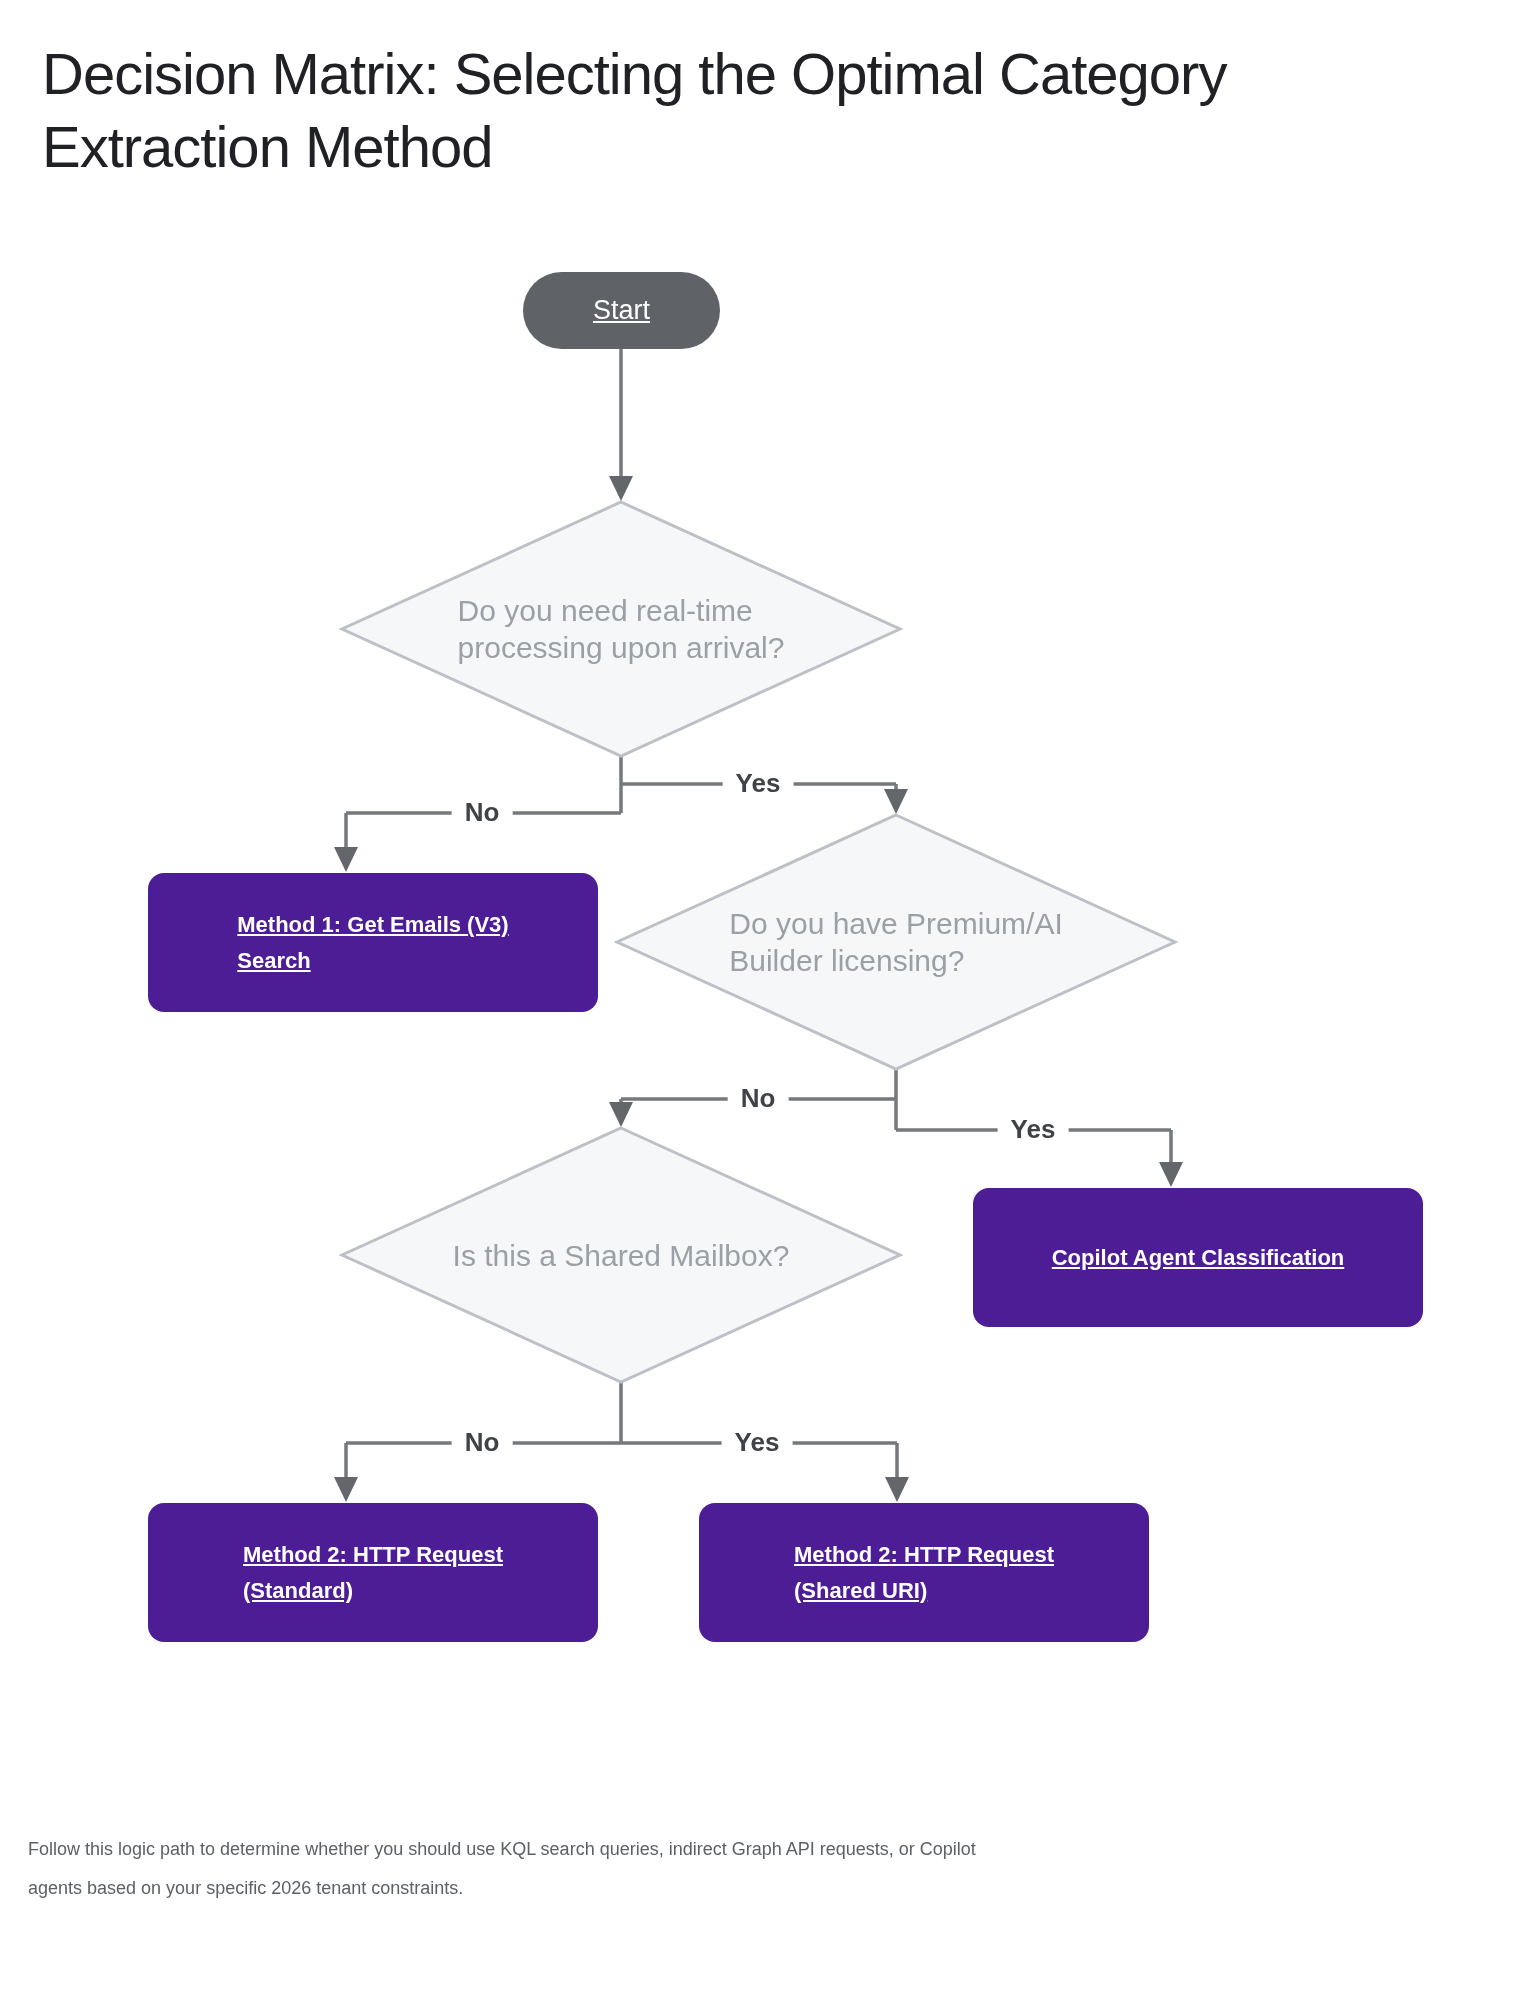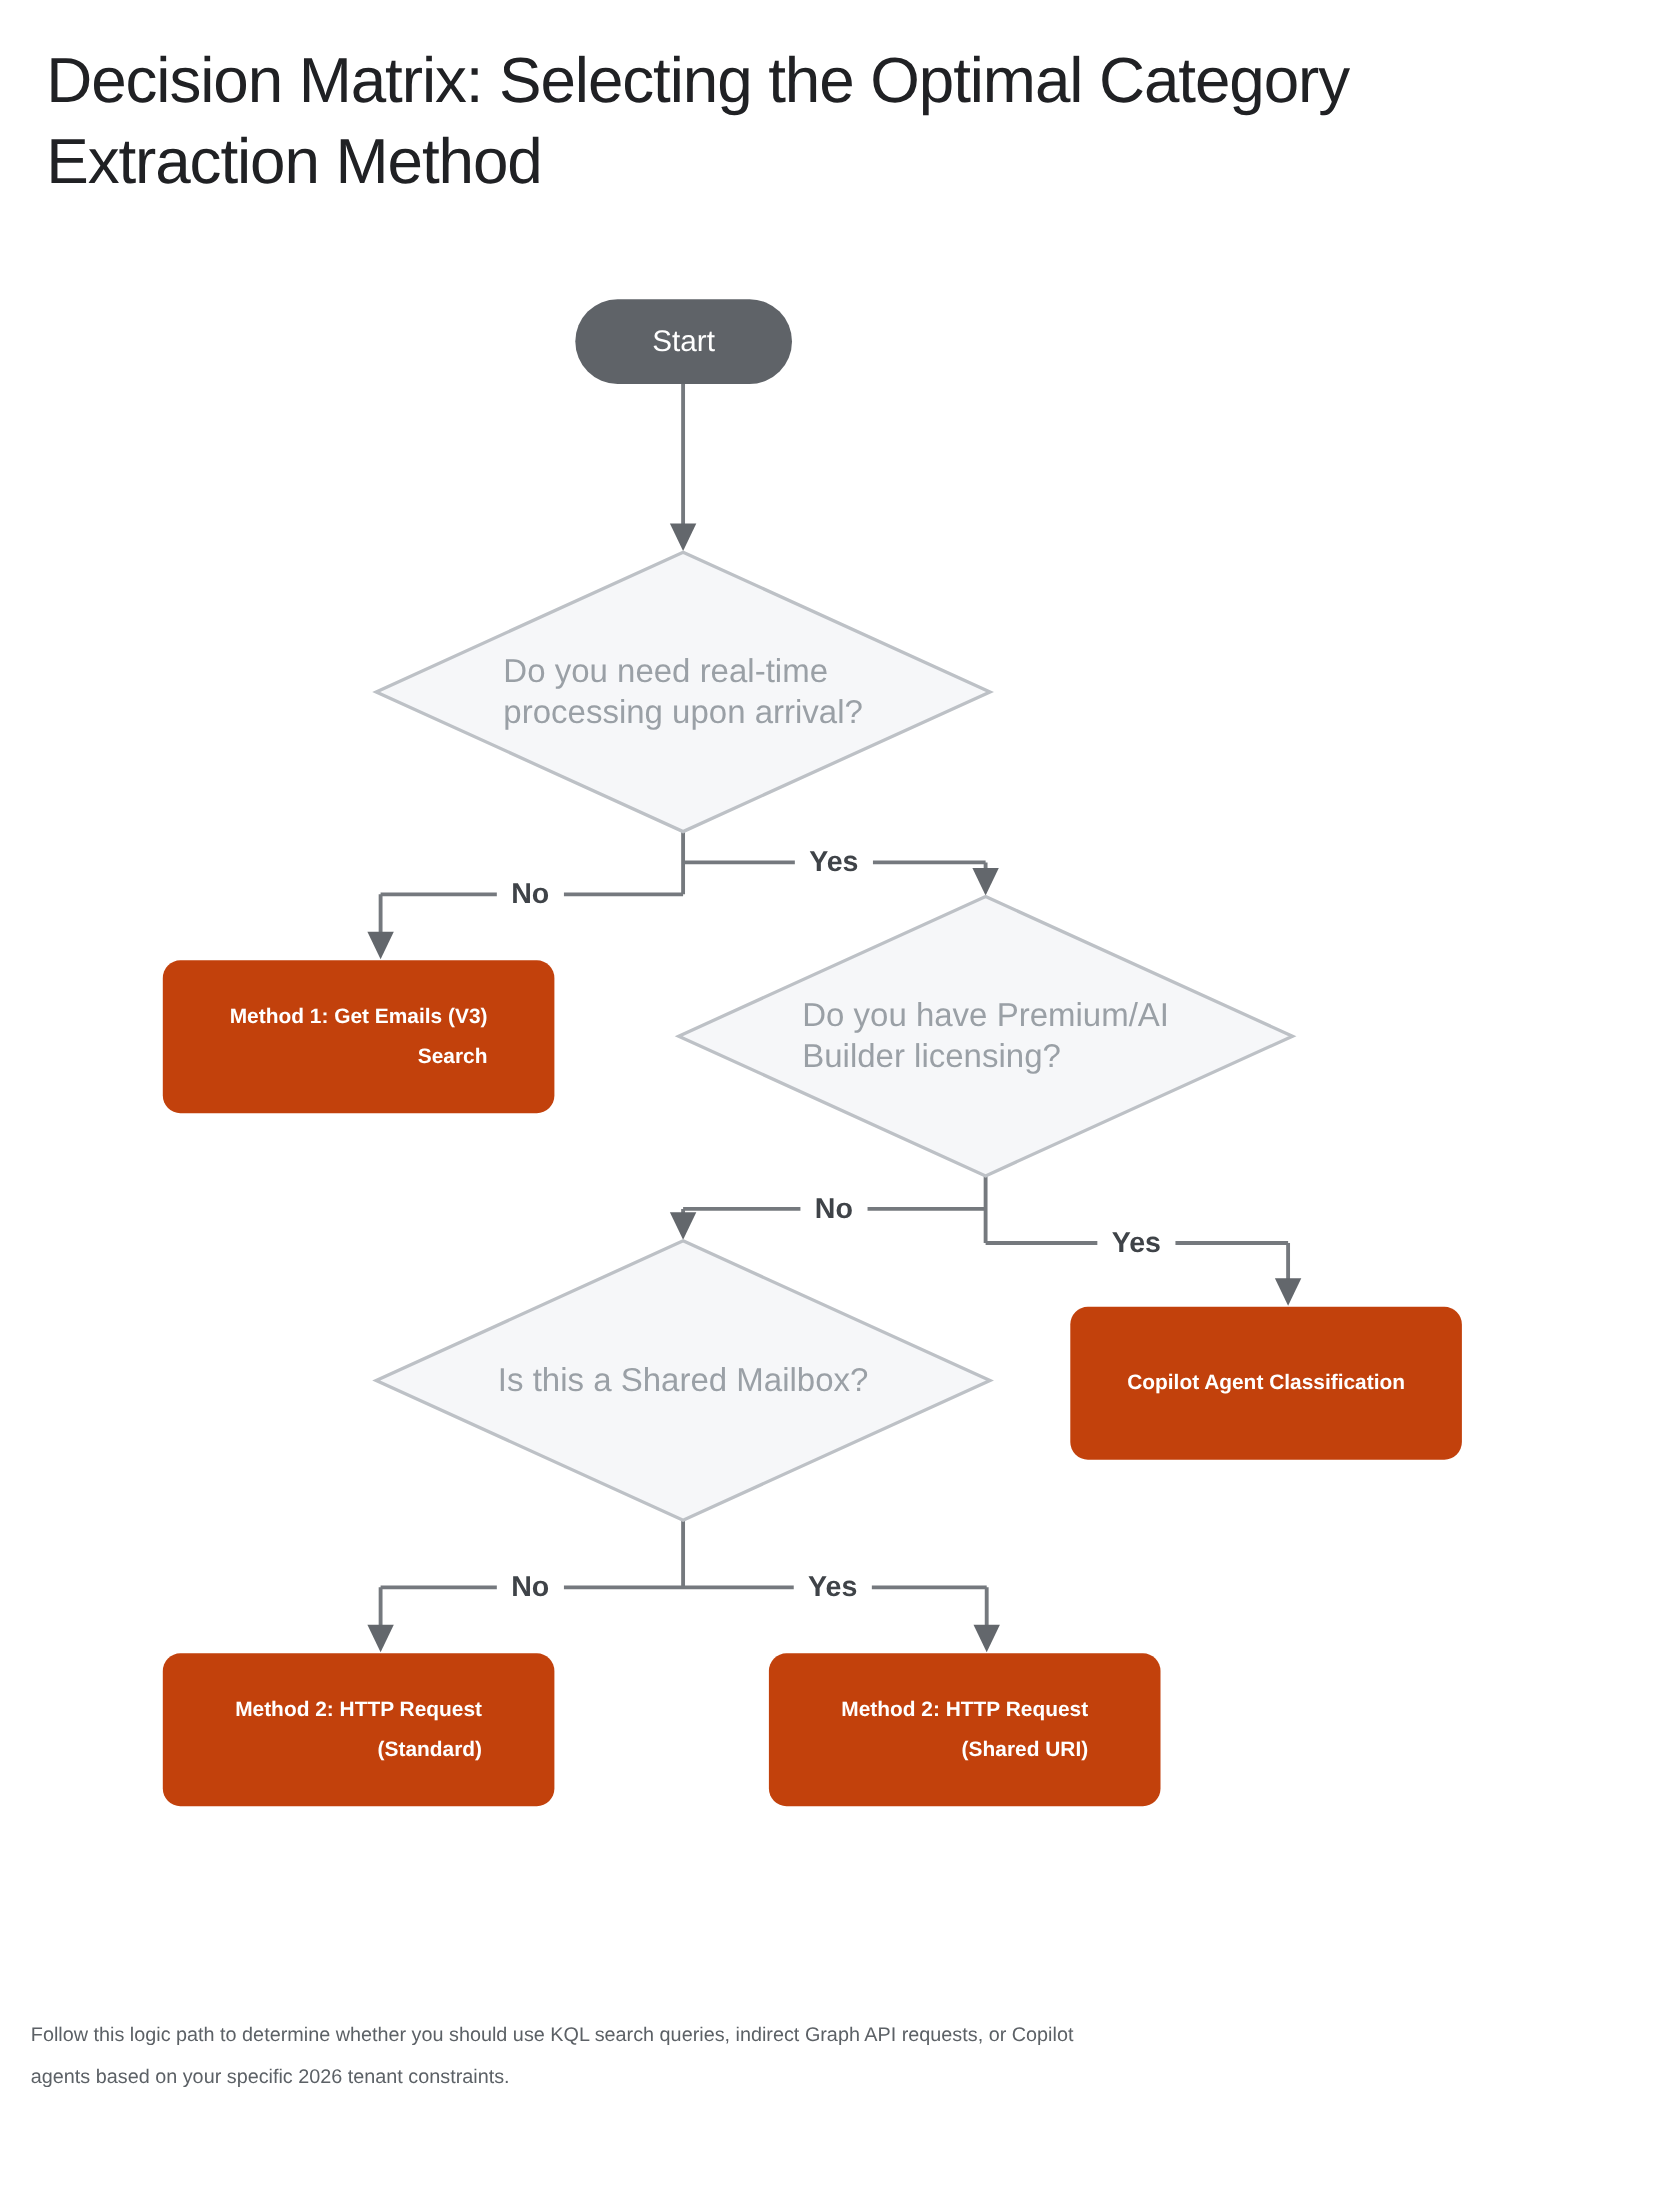--- a/index.html
+++ b/index.html
@@ -11,29 +11,29 @@
     position:absolute;left:27px;top:22px;margin:15px;
     font-size:58px;line-height:73px;font-weight:400;letter-spacing:-1px;
     color:#202124;white-space:pre-line;
   }
   .connectors{position:absolute;left:0;top:0;}
   .diamond{fill:#f6f7f9;stroke:#bdc1c6;stroke-width:3;}
   .edge-path{fill:none;stroke:#75797e;stroke-width:3.5;}
   .arrowhead{fill:#63676c;stroke:none;}
   .node{
     position:absolute;display:flex;align-items:center;justify-content:center;
-    text-align:right;box-sizing:border-box;
+    text-align:left;box-sizing:border-box;text-decoration:underline;
   }
   .pill{
     left:523px;top:272px;width:197px;height:77px;border-radius:39px;
     background:#5f6368;color:#ffffff;font-size:27px;font-weight:500;
   }
   .action{
-    width:356px;height:139px;border-radius:16px;background:#c2410c;
-    color:#ffffff;font-size:19px;font-weight:bold;line-height:36px;white-space:pre;
+    width:450px;height:139px;border-radius:16px;background:#4c1d95;
+    color:#ffffff;font-size:22px;font-weight:bold;line-height:36px;white-space:pre;
   }
   .action.m1{left:148px;top:873px;}
   .action.copilot{left:973px;top:1188px;}
   .action.m2std{left:148px;top:1503px;}
   .action.m2uri{left:699px;top:1503px;}
   .diamond-label{
     position:absolute;transform:translate(-50%,-50%);
     color:#9aa0a6;font-size:30px;line-height:37px;text-align:left;white-space:pre;
   }
   .edge-label{

